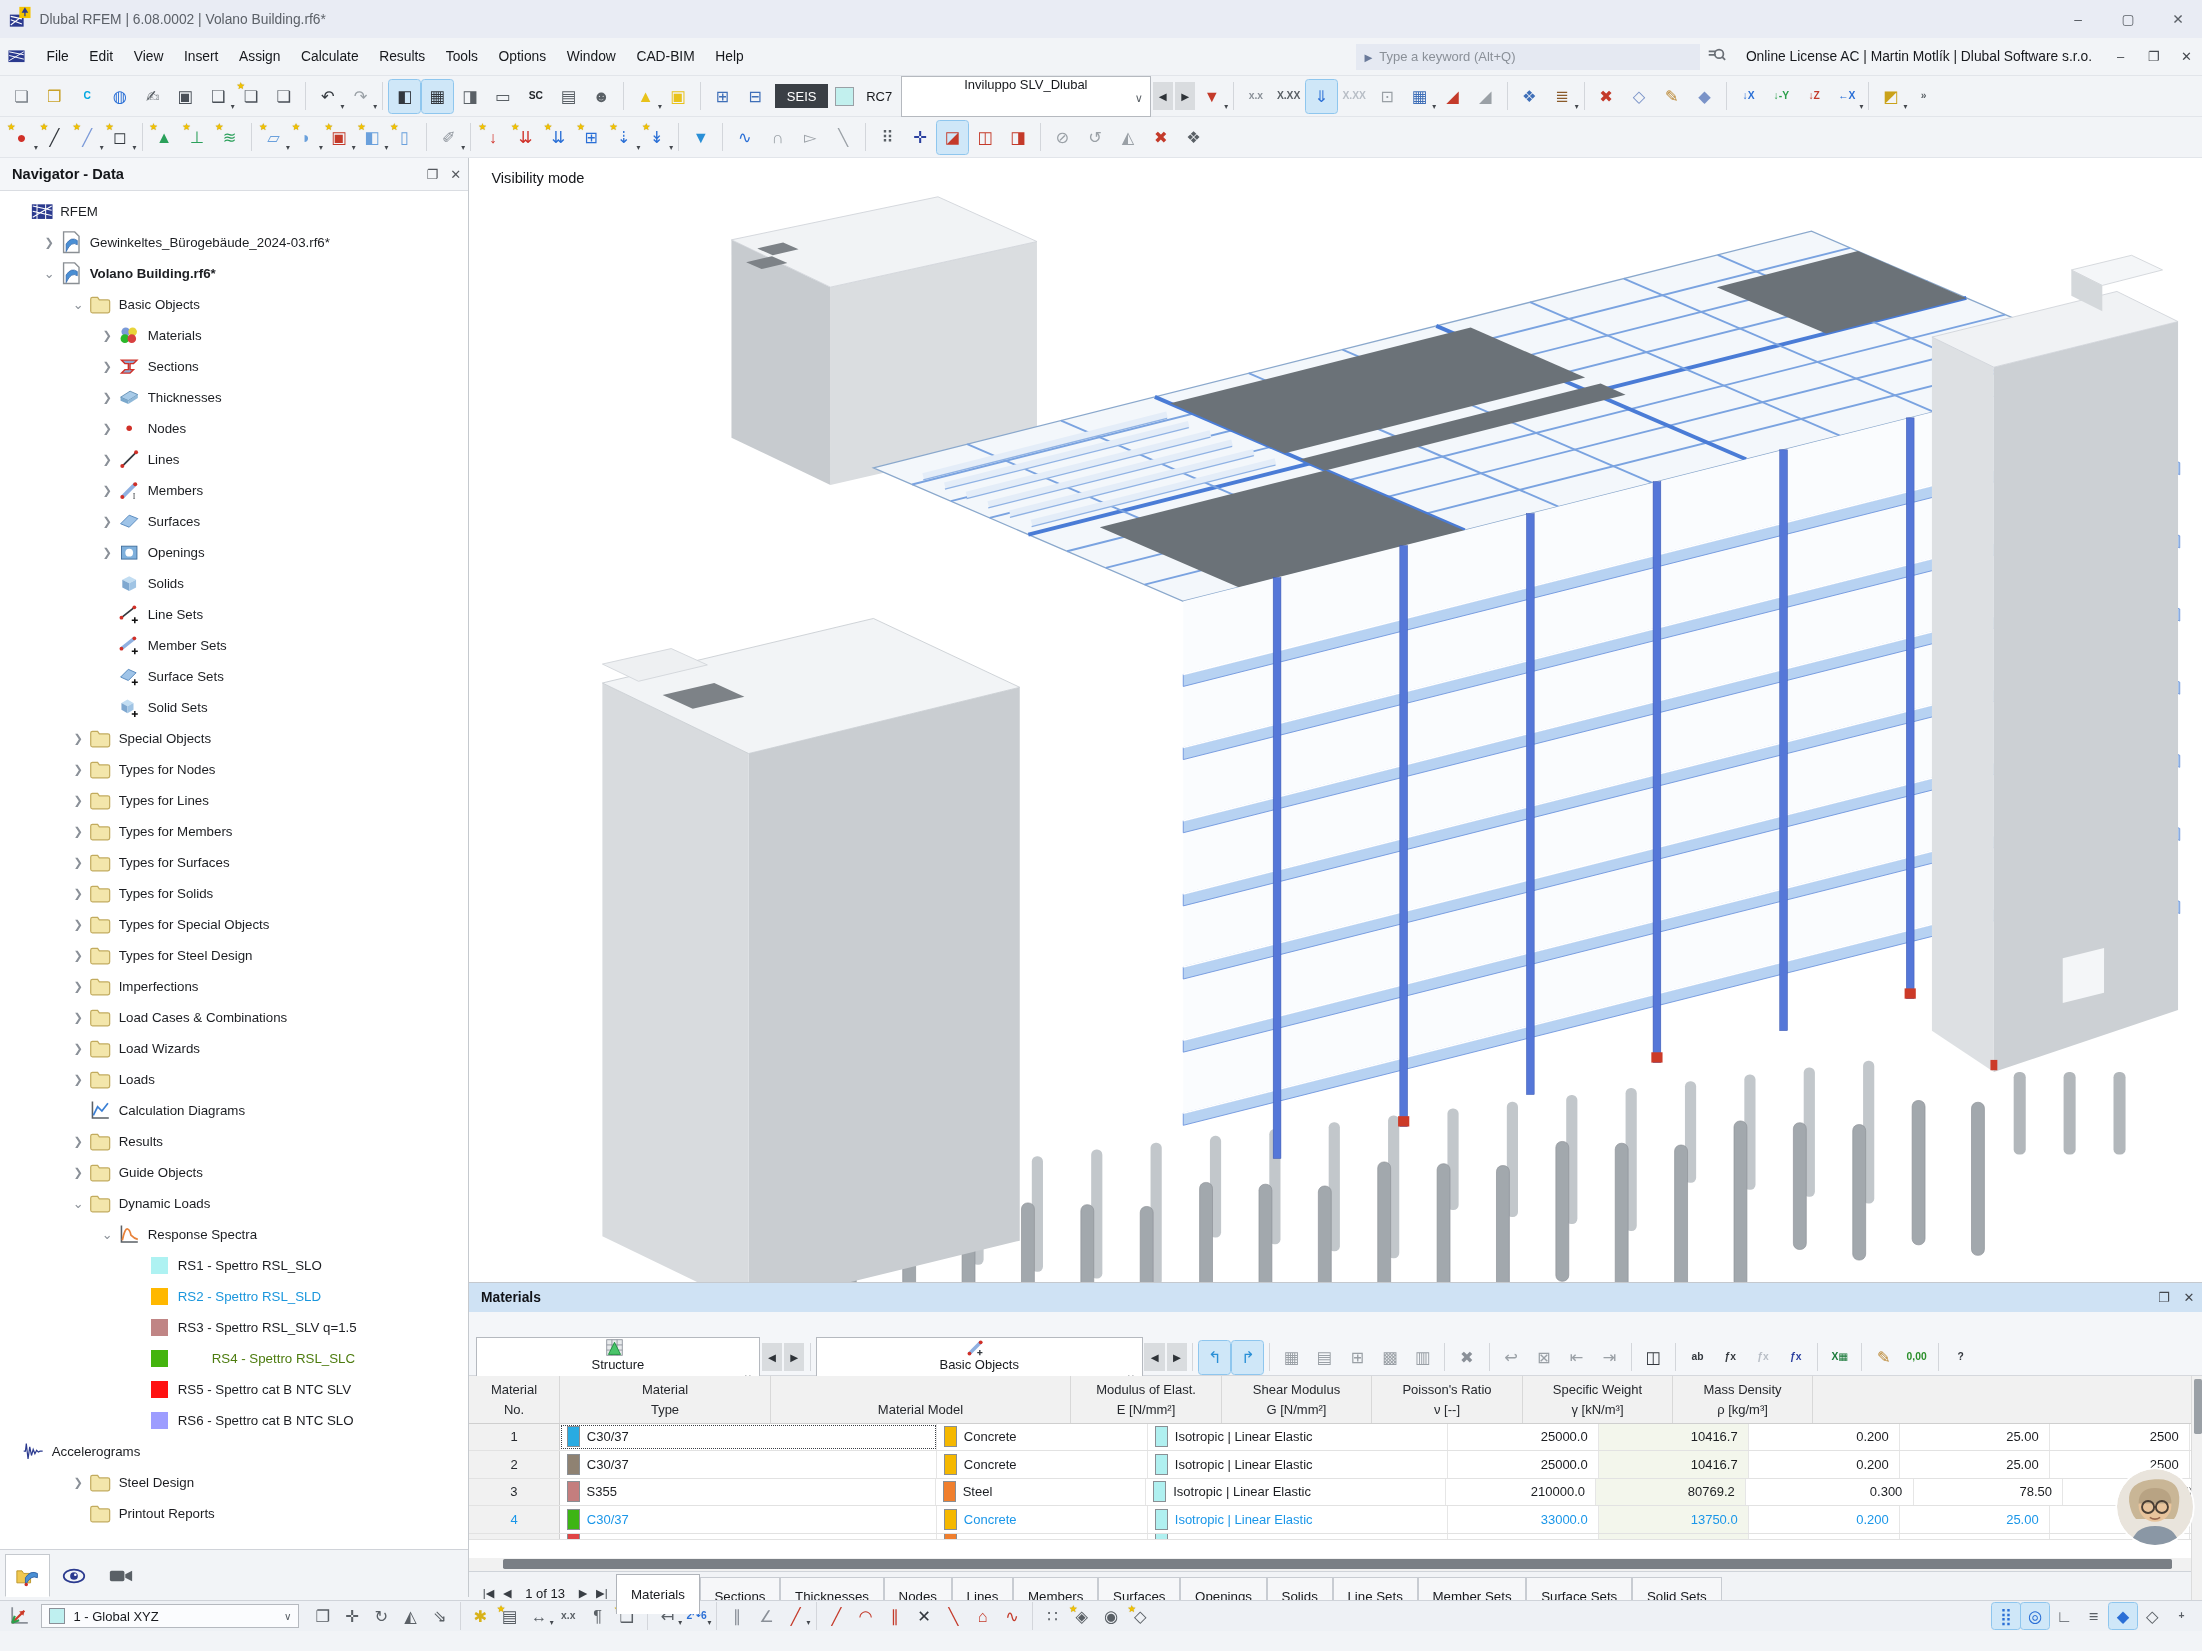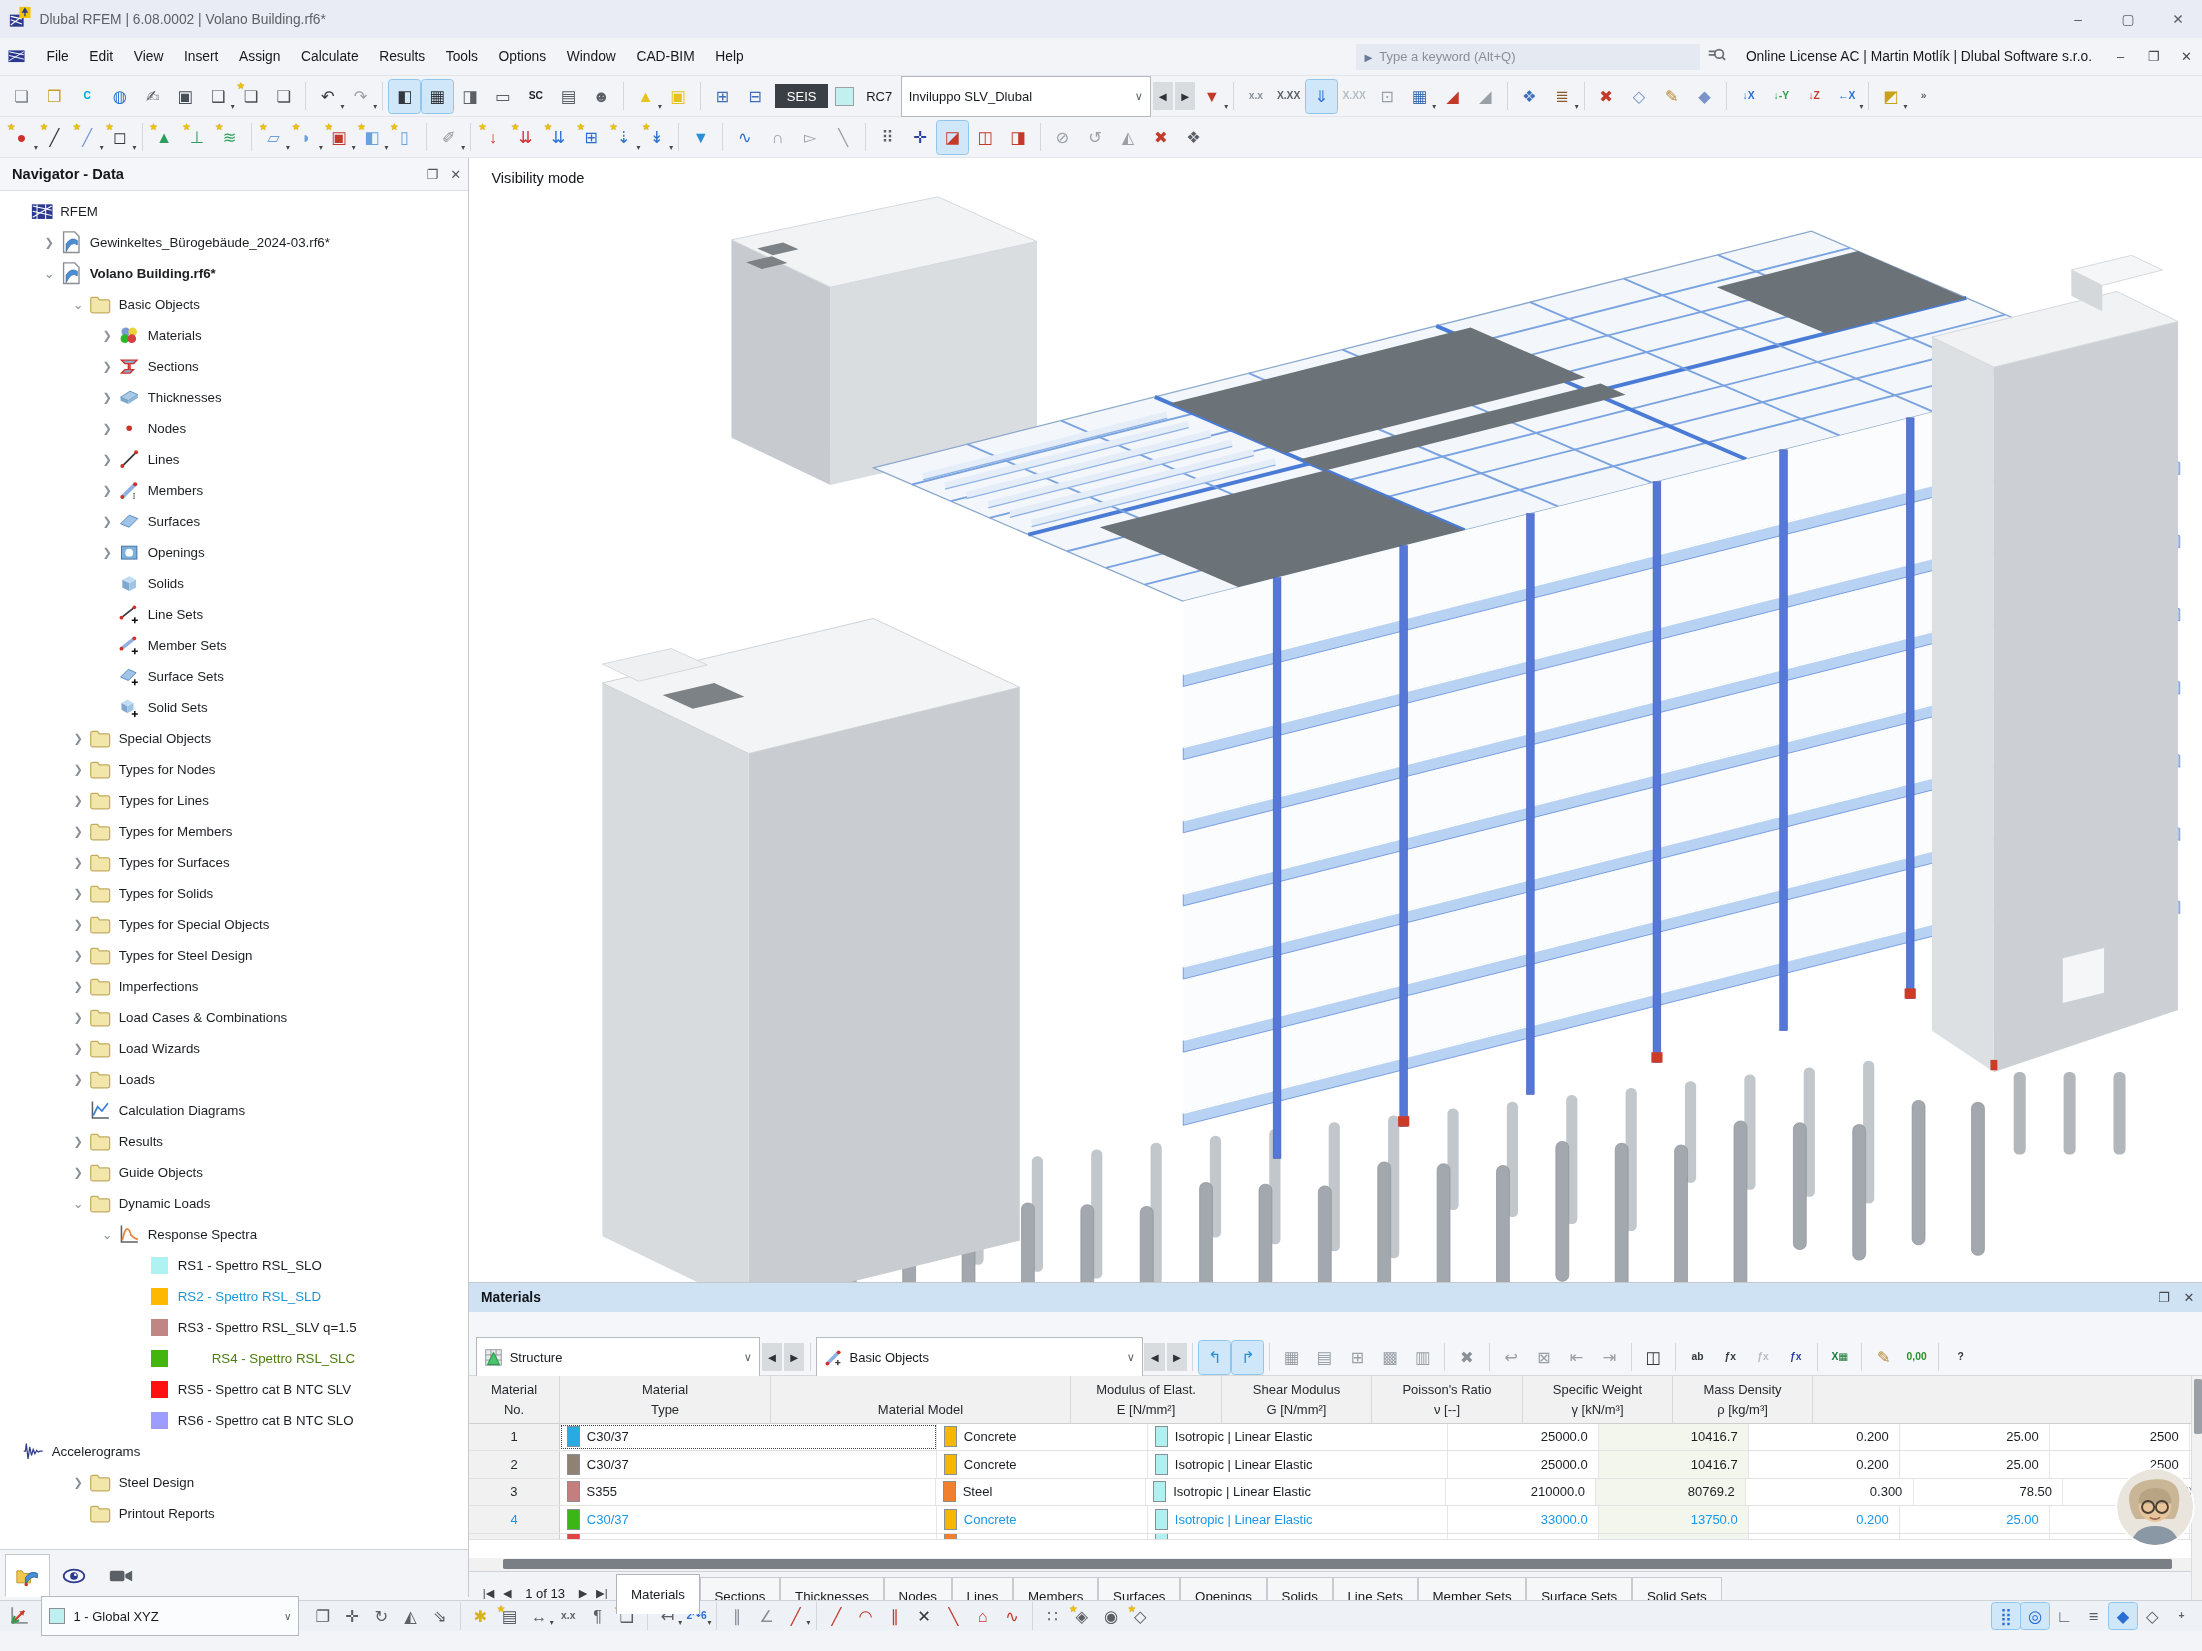--- a/index.html
+++ b/index.html
@@ -34,21 +34,21 @@
   .tbtn.active { background:#cfe7f8; outline:0.9px solid #8ec6ee; }
   .tbtn .glyph { font-size:16.3px; line-height:1; }
   .tbtn .glyph.txt { font-size:10.3px; font-weight:bold; letter-spacing:0; }
   .tbtn .star { position:absolute; left:0.9px; top:0px; font-size:9.5px; color:#f2c200; text-shadow:0 0 0.9px #9a7a00; }
   .tbtn .caret { position:absolute; right:-0.9px; bottom:1.7px; font-size:7.7px; color:#44484e; }
   .tsep { width:0.9px; height:27.5px; background:#d3d6db; margin:0 5.2px; }
   .tspacer { flex:1; }
   .chip-seis { background:#3a3f45; color:#fff; font-size:13px; padding:4.3px 12px; margin:0 3.4px; }
   .chip-swatch { width:19px; height:19px; background:#c2f0ee; border:0.9px solid #9aa0a6; margin:0 3.4px; }
   .chip-text { font-size:13px; color:#17191d; margin:0 8.6px; }
-  .combo { height:41px; background:#fff; border:0.9px solid #b5b9bf; display:flex; align-items:center; padding:0 6.9px; font-size:13px; color:#17191d; }
+  .combo { height:41px; background:#fff; border:0.9px solid #b5b9bf; display:flex; align-items:center; padding:0 6.9px; font-size:13px; color:#17191d;flex-direction:column; }
   .combo .chev { margin-left:auto; color:#5a6066; font-size:11.2px; padding-left:8.6px; }
   .navarrow { width:20.6px; height:27.5px; background:#d9dcdf; display:flex; align-items:center; justify-content:center; font-size:10.3px; color:#2e3338; margin-left:1.7px; }
 
   
   #navigator { position:absolute; left:0; top:158px; width:469px; height:1439px; background:#fff; border-right:0.9px solid #c5c9ce; display:flex; flex-direction:column; }
   #nav-title { height:33px; background:#f4f6f9; border-bottom:0.9px solid #dadde2; display:flex; align-items:center; padding:0 6.9px 0 12px; }
   #nav-title .t { font-size:14.6px; font-weight:bold; color:#14161a; }
   #nav-title .btns { margin-left:auto; display:flex; gap:12px; }
   #nav-title .btns span { color:#55595f; font-size:13px; }
   #nav-tree { flex:1; overflow:hidden; padding-top:5.2px; }
@@ -94,21 +94,21 @@
   #mat-tabs { height:43px; display:flex; align-items:stretch; background:#f1f3f6; border-top:0.9px solid #cfd3d9; padding-left:5.2px; }
   #pager { display:flex; align-items:center; gap:8.6px; padding:0 8.6px; }
   #pager .pbtn { font-size:11.2px; color:#3a3f45; }
   #pager .ptext { font-size:13px; color:#17191d; margin:0 5.2px; white-space:nowrap;text-align:right; }
   .mtab { display:flex; align-items:center; padding:0 13.8px; font-size:13.3px; color:#17191d; border:0.9px solid #c8ccd2; border-bottom:none; background:#f6f7f9; margin-top:5.2px; white-space:nowrap; }
   .mtab.active { background:#fff; margin-top:1.7px; border-color:#b0b4ba; position:relative; z-index:2; }
   #avatar { position:absolute; right:10.3px; bottom:55px; width:76px; height:76px; border-radius:50%; overflow:hidden; z-index:8; box-shadow:0 0 0 1.7px #fff; }
 
   
   #statusrow { position:absolute; left:0; top:1600px; width:2203px; height:31px; background:#eef1f5; border-top:0.9px solid #cfd3d9; display:flex; align-items:center; padding:0 6.9px; }
-  #coord-combo { width:258px; height:40px; background:#fbfcfe; border:0.9px solid #b5b9bf; display:flex; align-items:center; padding:0 6.9px; margin:0 8.6px; }
+  #coord-combo { width:258px; height:24px; background:#fbfcfe; border:0.9px solid #b5b9bf; display:flex; align-items:center; padding:0 6.9px; margin:0 8.6px; }
   #coord-combo .sw { width:15.5px; height:15.5px; background:#bff0f0; border:0.9px solid #8a9098; margin-right:8.6px; }
   #coord-combo .v { font-size:13px; color:#17191d; }
   #coord-combo .chev { margin-left:auto; font-size:10.3px; color:#5a6066; }
   #statusrow .tbtn { width:27.5px; height:26px; }
   #progressrow { position:absolute; left:0; top:1631px; width:2203px; height:20.6px; background:#f2f4f7; display:flex; align-items:center; }
   #prog-track { position:relative; width:254px; height:20.6px; background:#e0e3e8; flex:0 0 254px; }
   #prog-fill { position:absolute; left:0; top:0; height:20.6px; background:#2ebf4f; }
   #prog-pct { font-size:12px; color:#26292e; margin-left:12px; }
   #prog-text { font-size:12px; color:#26292e; margin-left:31px; }
 </style>

